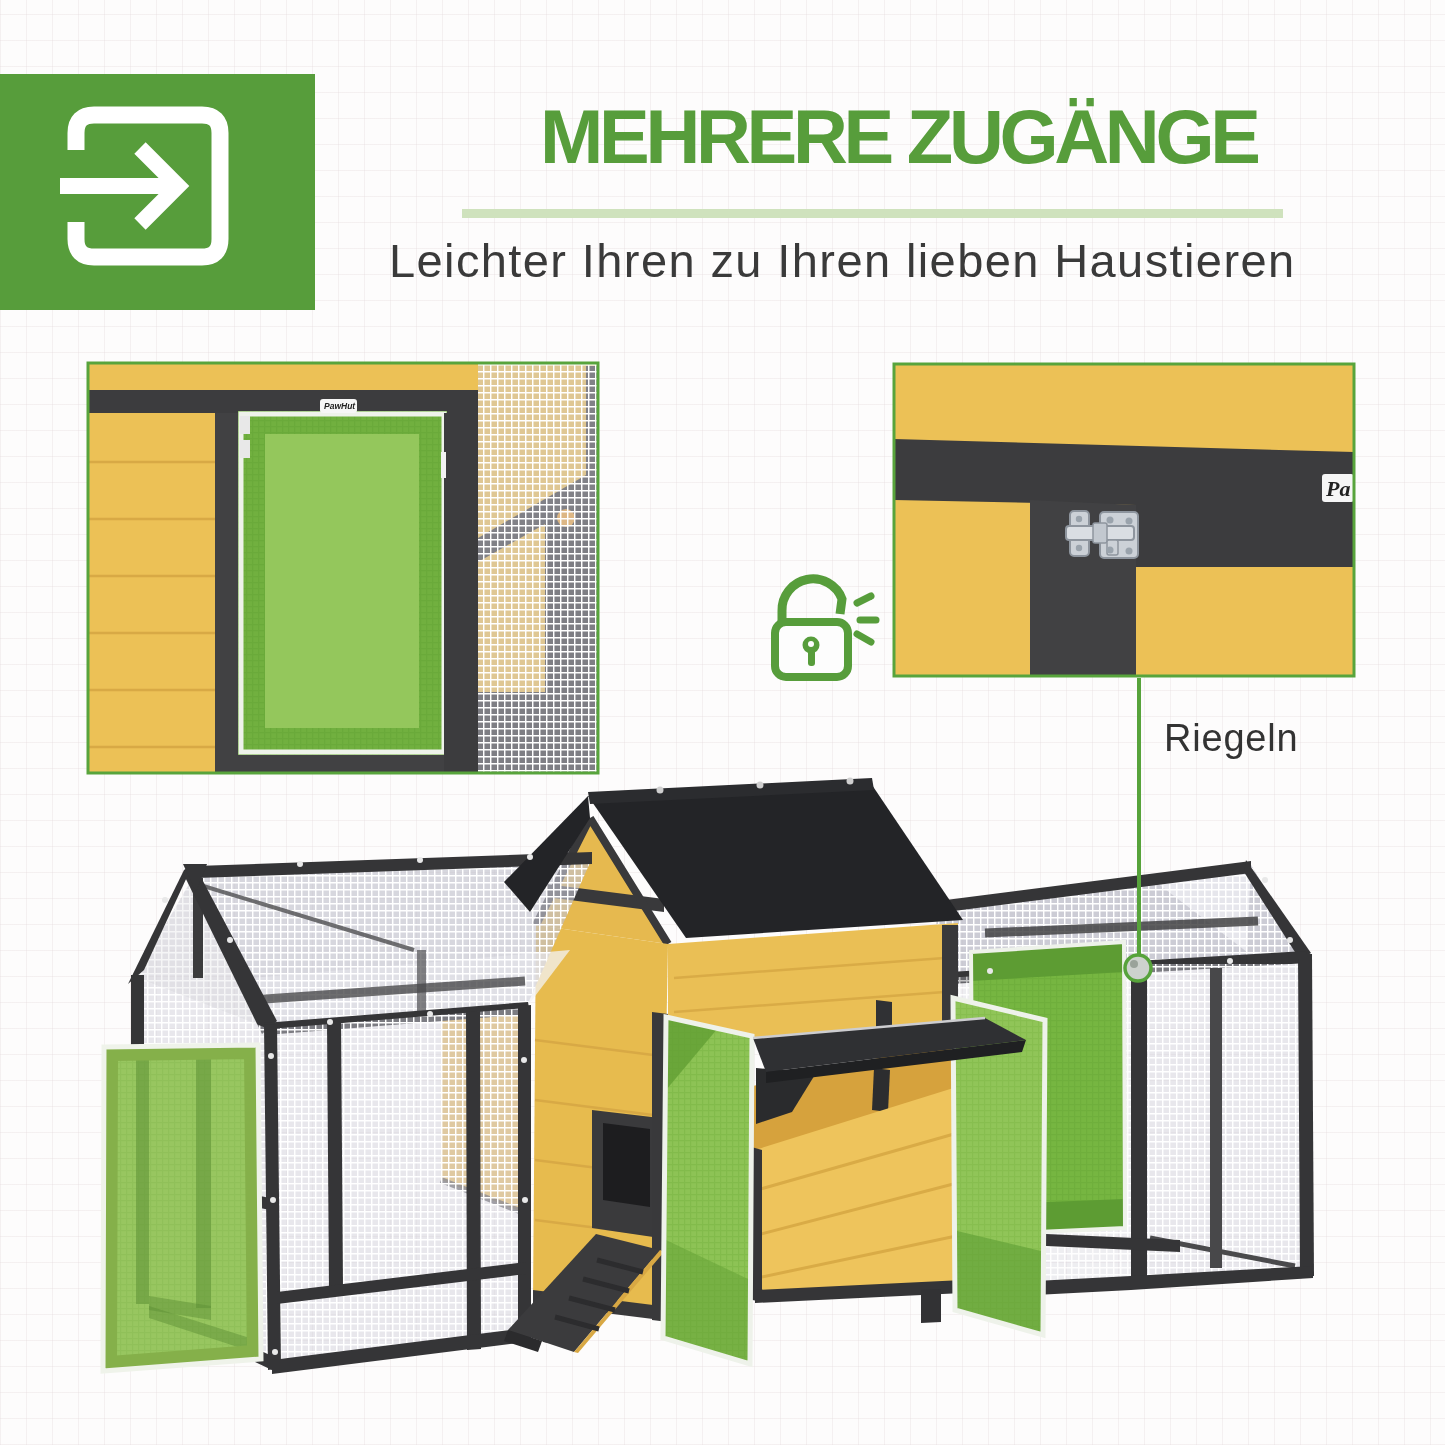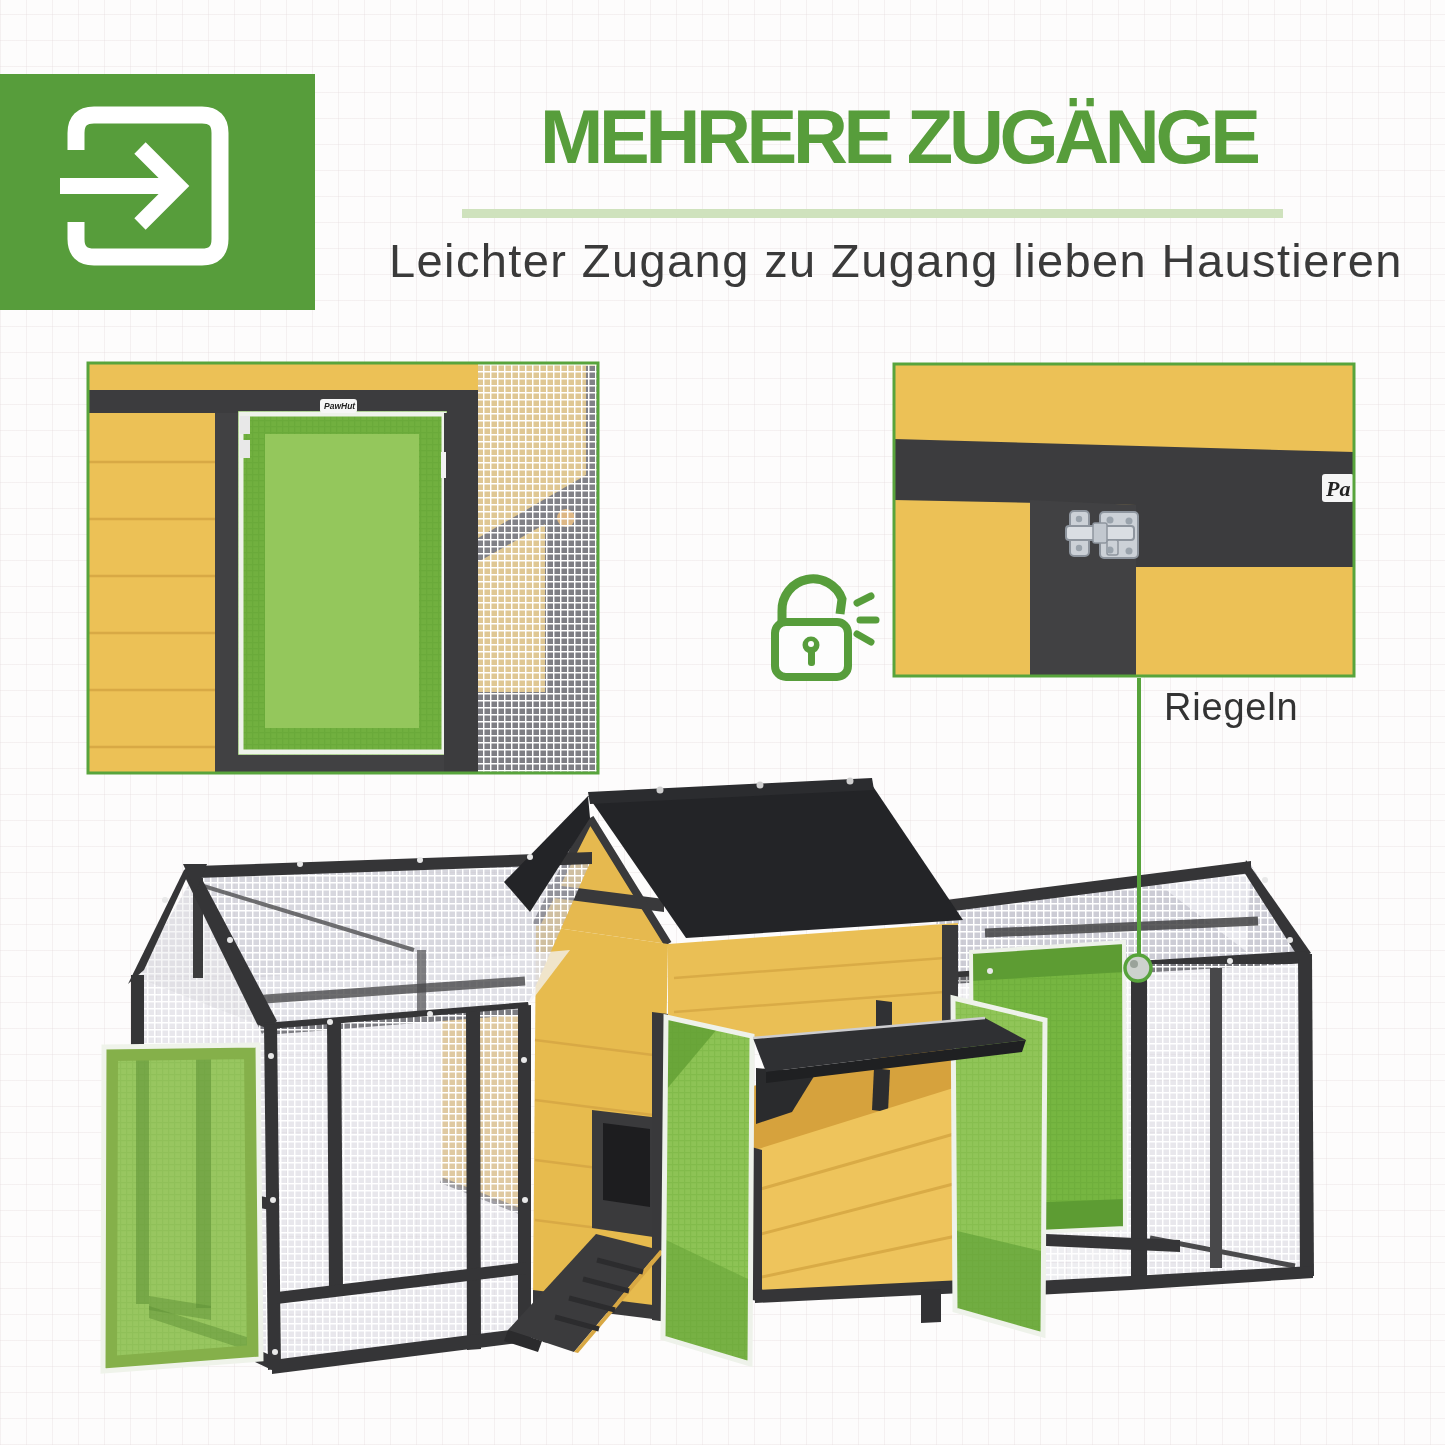--- a/index.html
+++ b/index.html
@@ -23,23 +23,23 @@
     <path d="M76 76 V59 Q76 41 94 41 H202 Q220 41 220 59 V165 Q220 183 202 183 H94 Q76 183 76 165 V148"></path>
     <path d="M60 112 H168" stroke-width="16"></path>
     <path d="M140 74 L178 112 L140 150" stroke-width="16" stroke-linejoin="miter"></path>
   </g>
 </svg>
 
 <div class="abs" id="ttl" style="left:508px;top:99px;font-weight:bold;font-size:76px;line-height:1;color:#579d3b;letter-spacing:-4.3px;white-space:nowrap;margin-left:32px;">MEHRERE ZUGÄNGE</div>
 
 <div class="abs" style="left:462px;top:209px;width:821px;height:9px;background:#cfe2bd;"></div>
 
-<div class="abs" id="sub" style="left:389px;top:235px;font-size:47px;line-height:1.1;color:#3a3a3a;letter-spacing:1.4px;white-space:nowrap;">Leichter Zugang zu Zugang lieben Haustieren</div>
-
-<div class="abs" id="rg" style="left:1164px;top:686px;font-size:38px;letter-spacing:0.8px;color:#333;">Riegeln</div>
+<div class="abs" id="sub" style="left:389px;top:235px;font-size:47px;line-height:1.1;color:#3a3a3a;letter-spacing:1.4px;white-space:nowrap;">Leichter Ihren zu Ihren lieben Haustieren</div>
+
+<div class="abs" id="rg" style="left:1164px;top:717px;font-size:38px;letter-spacing:0.8px;color:#333;">Riegeln</div>
 
 <svg class="abs" style="left:0;top:0;" width="1445" height="1445" viewBox="0 0 1445 1445">
 <defs>
   <pattern id="mw" width="7" height="7" patternUnits="userSpaceOnUse">
     <rect width="7" height="7" fill="rgba(208,208,217,0.46)"></rect>
     <path d="M0 .7H7M.7 0V7" stroke="#ffffff" stroke-width="1.5"></path>
   </pattern>
   <pattern id="mg" width="6" height="6" patternUnits="userSpaceOnUse">
     <rect width="6" height="6" fill="#7cba45"></rect>
     <path d="M0 .6H6M.6 0V6" stroke="#6fae3c" stroke-width="1.2"></path>

